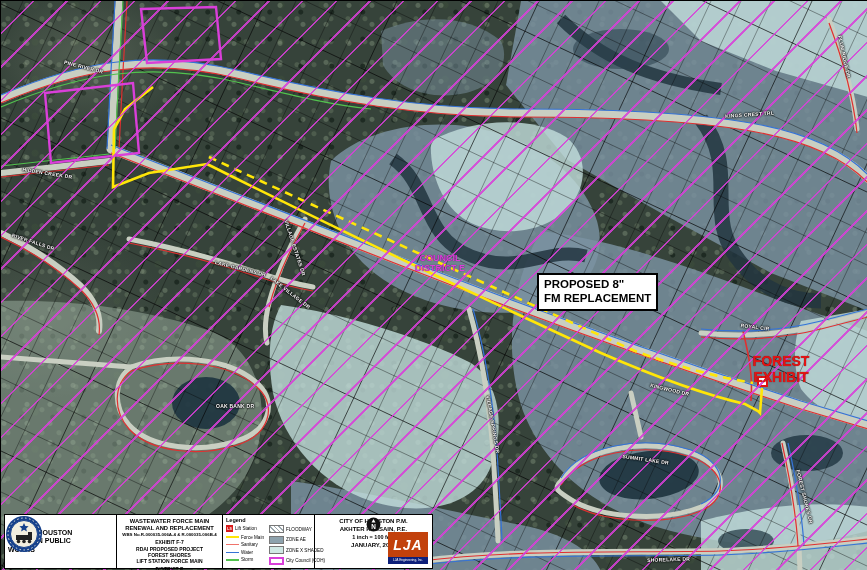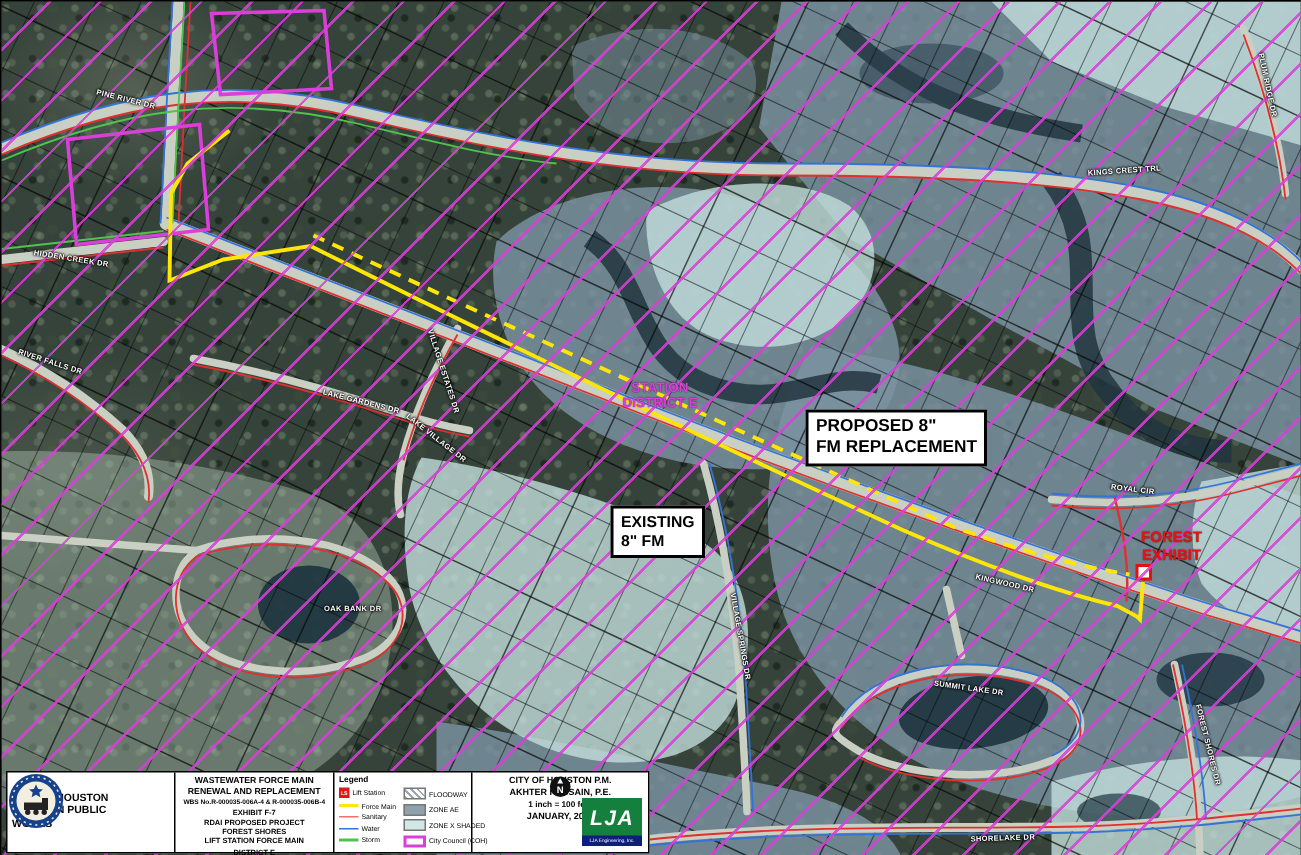--- a/index.html
+++ b/index.html
@@ -18,21 +18,21 @@
   svg{position:absolute;inset:0;}
   .hatch{position:absolute;inset:0;pointer-events:none;
     background:repeating-linear-gradient(135deg, transparent 0 22px, var(--council,#df58df) 22px 23.8px);
     opacity:.85;}
   .st{position:absolute;color:#fff;font-size:5px;font-weight:bold;letter-spacing:.25px;
       white-space:nowrap;text-shadow:0 0 1.5px #000,0 0 1.5px #000,0 0 2px #000;transform-origin:left top;}
   .anno-box{position:absolute;background:#fff;border:2px solid #000;color:#000;
       font-weight:bold;font-size:11.5px;line-height:1.2;padding:3px 5px;white-space:nowrap;}
   .anno-txt{position:absolute;font-weight:bold;text-align:center;line-height:1.15;white-space:nowrap;}
   .council-lbl{color:var(--council,#d63fd6);font-size:9px;text-shadow:0 0 1px #4d004d;}
-  .forest-lbl{color:#e31414;font-size:10px;text-shadow:0 0 1px #6b0000;}
+  .forest-lbl{color:#e31414;font-size:14px;text-shadow:0 0 1px #6b0000;}
   
   .tblock{position:absolute;left:3px;top:513px;width:427px;height:53px;background:#fff;
       border:1.5px solid #000;display:flex;color:#000;}
   .cell{border-right:1px solid #000;box-sizing:border-box;height:100%;}
   .c1{width:112px;display:flex;align-items:center;gap:4px;padding:2px 3px;}
   .agency{font-weight:bold;font-size:7px;line-height:1.2;}
   .c2{width:106px;text-align:center;padding-top:2.5px;line-height:1.25;}
   .t6{font-size:5.8px;font-weight:bold;}
   .t5{font-size:4.4px;font-weight:bold;}
   .gap{height:2px;}
@@ -47,21 +47,21 @@
   .sw{width:13px;height:6px;border:.5px solid #777;}
   .sw-floodway{background:repeating-linear-gradient(45deg,#9aa7ad 0 1.2px,#fff 1.2px 3.2px);}
   .sw-ae{background:#8da2ad;}
   .sw-x{background:#cfe8e4;}
   .sw-council{width:11px;height:4px;background:#fff;border:2px solid var(--council,#d63fd6);}
   .c4{flex:1;position:relative;text-align:center;padding-top:3px;border-right:none;}
   .pm{font-weight:bold;font-size:6px;line-height:1.25;}
   .scale{font-weight:bold;font-size:5.5px;margin-top:1px;}
   .date{font-weight:bold;font-size:6px;margin-top:2px;}
   .narrow{margin:2px auto 0;}
-  .logo{position:absolute;right:4px;bottom:4px;width:40px;height:32px;background:#15803d;
+  .logo{position:absolute;right:4px;bottom:4px;width:40px;height:32px;background:#c2410c;
       display:flex;flex-direction:column;}
   .logo-main{flex:1;display:flex;align-items:center;justify-content:center;
       color:#fff;font-weight:bold;font-style:italic;font-size:14px;letter-spacing:1px;}
   .logo-sub{height:7px;background:#0d1f7a;color:#fff;font-size:3.2px;line-height:7px;text-align:center;
       white-space:nowrap;overflow:hidden;}
 </style>
 </head>
 <body>
 
 <div class="map">
@@ -246,30 +246,26 @@
   <div class="st" style="left:842px;top:34px;transform:rotate(78deg)">PLUM RIDGE DR</div>
   <div class="st" style="left:740px;top:321px;transform:rotate(7deg)">ROYAL CIR</div>
   <div class="st" style="left:650px;top:381px;transform:rotate(13deg)">KINGWOOD DR</div>
   <div class="st" style="left:622px;top:452px;transform:rotate(8deg)">SUMMIT LAKE DR</div>
   <div class="st" style="left:800px;top:468px;transform:rotate(76deg)">FOREST SHORES DR</div>
   <div class="st" style="left:646px;top:556px;transform:rotate(-2deg)">SHORELAKE DR</div>
   <div class="st" style="left:490px;top:394px;transform:rotate(80deg)">VILLAGE SPRINGS DR</div>
   <div class="st" style="left:215px;top:402px">OAK BANK DR</div>
 
   <div class="anno-txt council-lbl" style="left:398px;top:252px;width:82px">
-    <div>STATION</div>
+    <div>COUNCIL</div>
     <div>DISTRICT E</div>
   </div>
   <div class="anno-box" style="left:536px;top:272px">
     <div>PROPOSED 8"</div>
     <div>FM REPLACEMENT</div>
-  </div>
-  <div class="anno-box" style="left:406px;top:336px;font-size:10.5px">
-    <div>EXISTING</div>
-    <div>8" FM</div>
   </div>
   <div class="anno-txt forest-lbl" style="left:750px;top:352px;width:60px">
     <div>FOREST</div>
     <div>EXHIBIT</div>
   </div>
 
   <div class="tblock">
     <div class="cell c1">
       <svg width="38" height="38" viewBox="0 0 38 38">
         <circle cx="19" cy="19" r="18" fill="#16418c"></circle>

